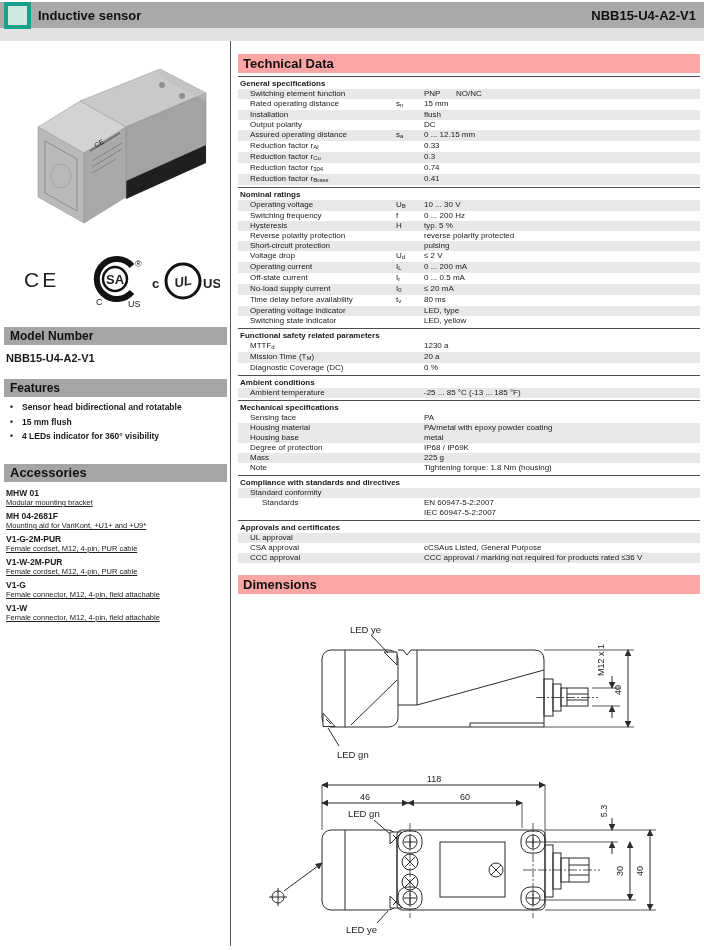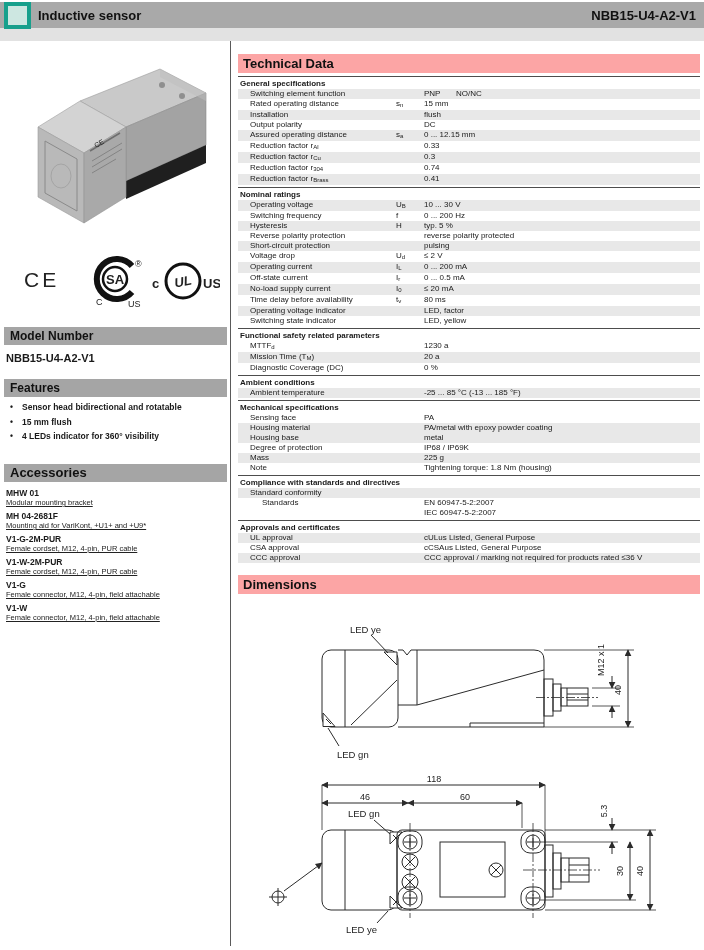--- a/index.html
+++ b/index.html
@@ -248,21 +248,21 @@
           <span class="val">≤ 20 mA</span>
         </div>
         <div class="row">
           <span class="lbl">Time delay before availability</span>
           <span class="sym">t<sub>v</sub></span>
           <span class="val">80 ms</span>
         </div>
         <div class="row sh">
           <span class="lbl">Operating voltage indicator</span>
           <span class="sym"></span>
-          <span class="val">LED, factor</span>
+          <span class="val">LED, type</span>
         </div>
         <div class="row">
           <span class="lbl">Switching state indicator</span>
           <span class="sym"></span>
           <span class="val">LED, yellow</span>
         </div>
         <div class="sec-h">Functional safety related parameters</div>
         <div class="row">
           <span class="lbl">MTTF<sub>d</sub></span>
           <span class="sym"></span>
@@ -323,21 +323,20 @@
         </div>
         <div class="row ind">
           <span class="lbl">Standards</span>
           <span class="sym"></span>
           <span class="val">EN 60947-5-2:2007<br>IEC 60947-5-2:2007</span>
         </div>
         <div class="sec-h">Approvals and certificates</div>
         <div class="row sh">
           <span class="lbl">UL approval</span>
           <span class="sym"></span>
-          <span class="val">cULus Listed, General Purpose</span>
         </div>
         <div class="row">
           <span class="lbl">CSA approval</span>
           <span class="sym"></span>
           <span class="val">cCSAus Listed, General Purpose</span>
         </div>
         <div class="row sh">
           <span class="lbl">CCC approval</span>
           <span class="sym"></span>
           <span class="val">CCC approval / marking not required for products rated ≤36 V</span>

